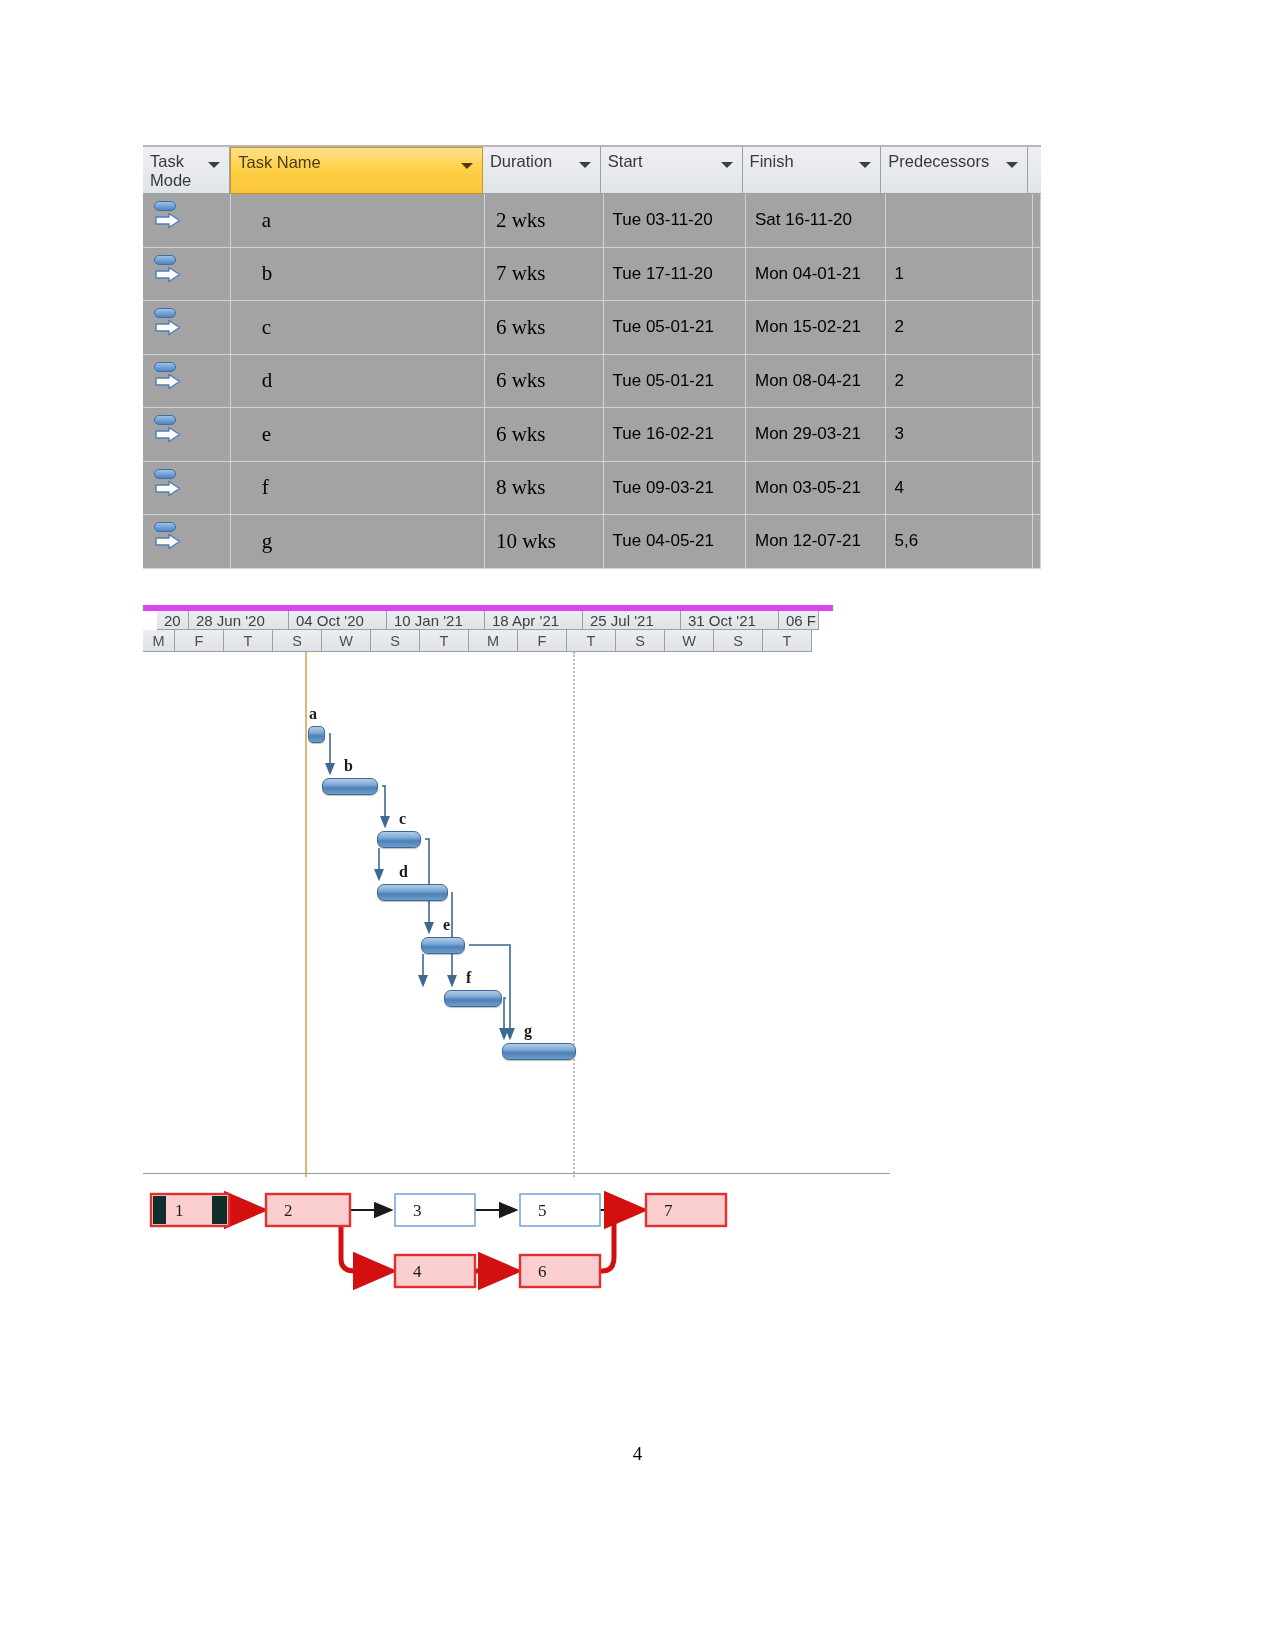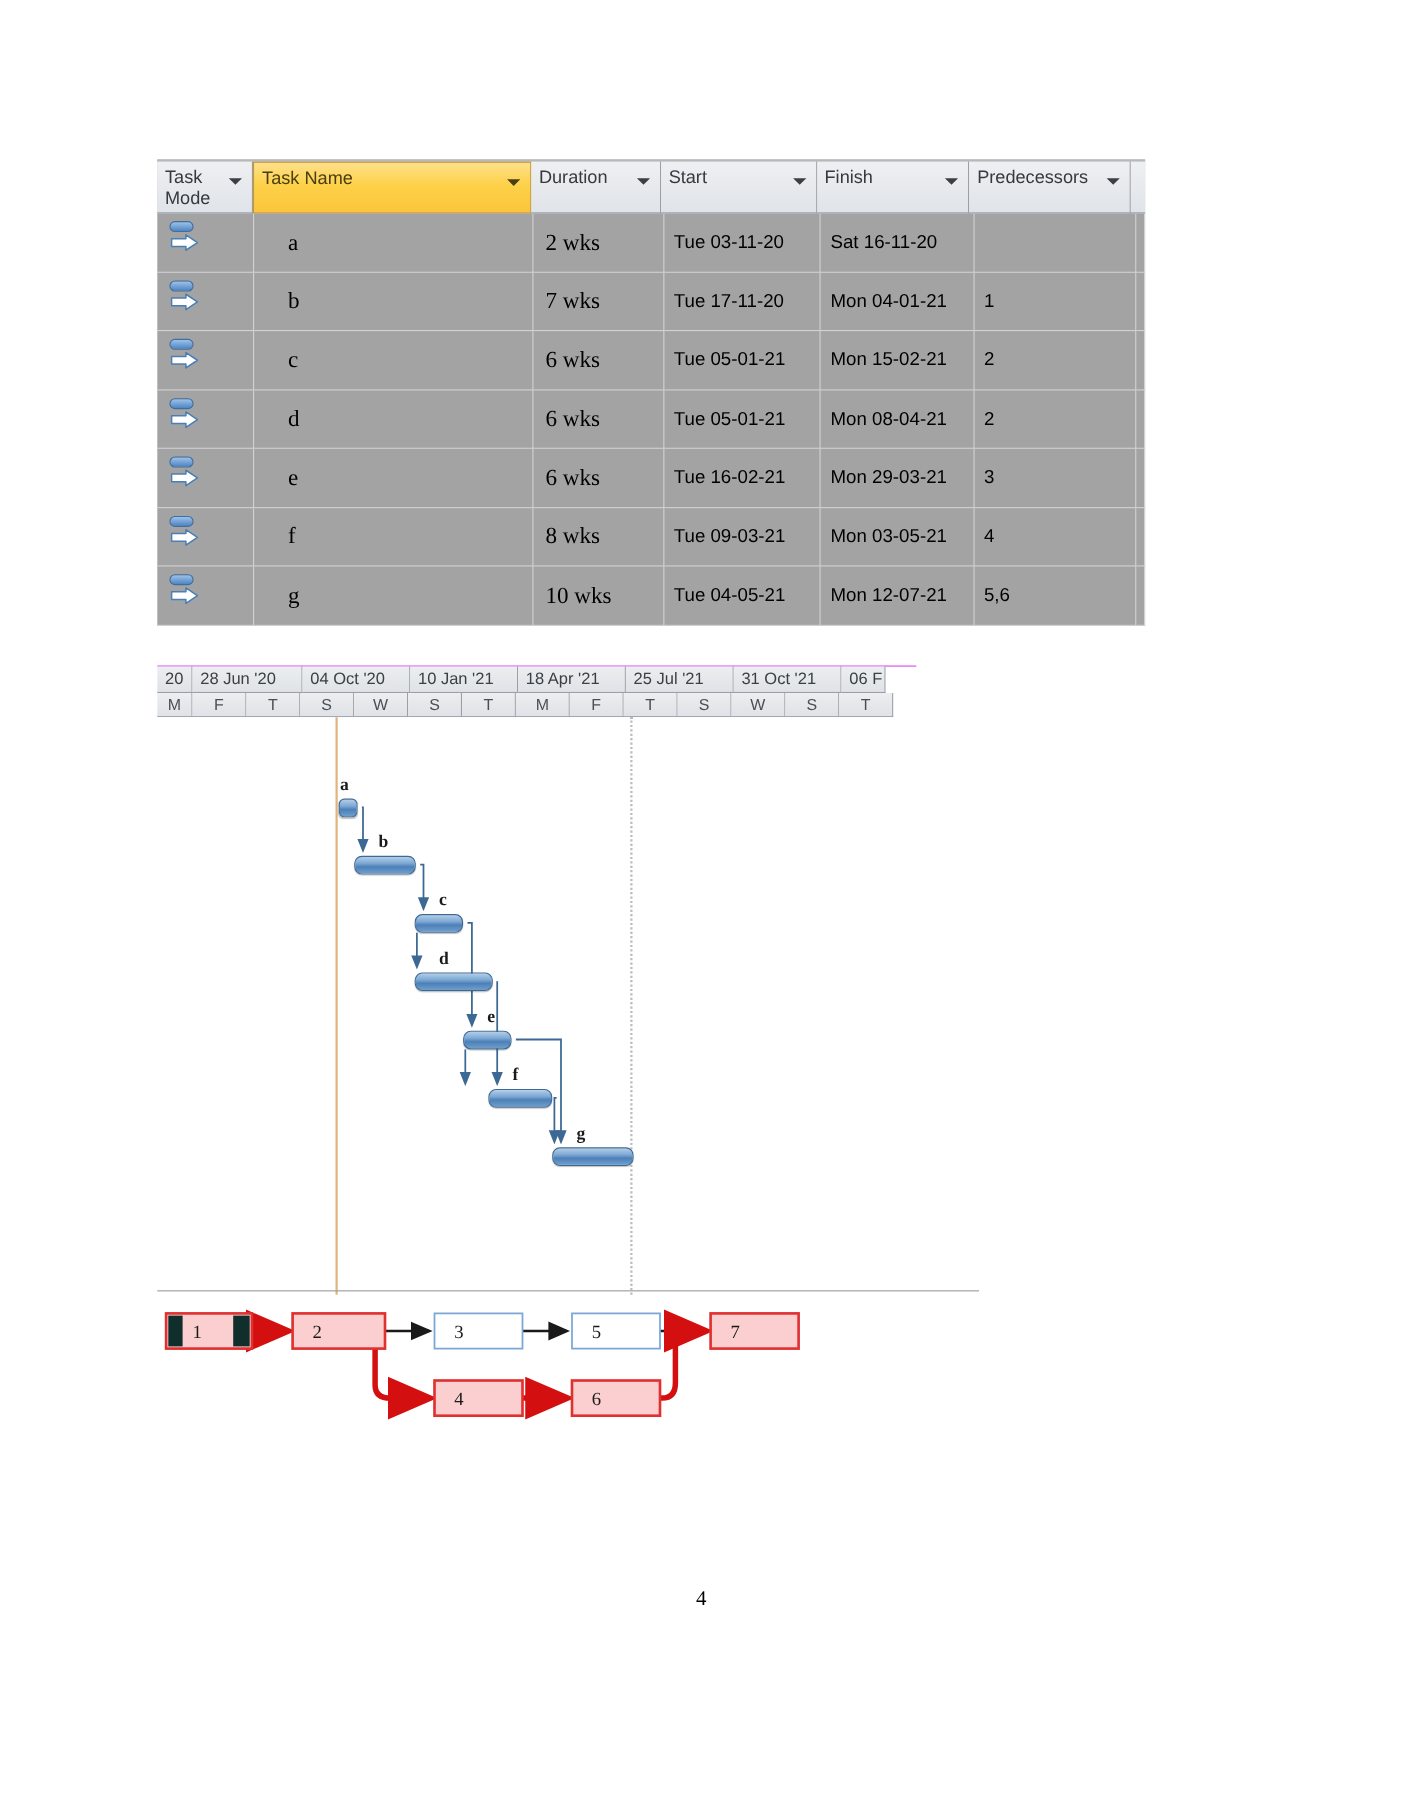--- a/index.html
+++ b/index.html
@@ -93,21 +93,21 @@
     background: linear-gradient(to bottom,#9cc2e8,#4f85c2);
     border: 1px solid #3f6e9f;
   }
   .mode-icon .arrow {
     position: absolute; left: 2px; top: 13px; width: 26px; height: 17px;
   }
 
   
   #gantt { position: absolute; left: 143px; top: 605px; width: 690px; }
   .ts-row1, .ts-row2 { display: flex; }
-  .ts-row1 { height: 25px; border-top: 1px solid #d946ef; }
+  .ts-row1 { height: 25px; border-top: 6px solid #d946ef; justify-content: center; }
   .ts-row2 { height: 22px; }
   .ts-cell {
     background: linear-gradient(to bottom,#eceef1 0%, #dfe2e6 100%);
     border-right: 1px solid #9aa0a8;
     border-bottom: 1px solid #9aa0a8;
     font-size: 15px;
     color: #3c4045;
     display: flex;
     align-items: center;
     padding-left: 7px;

